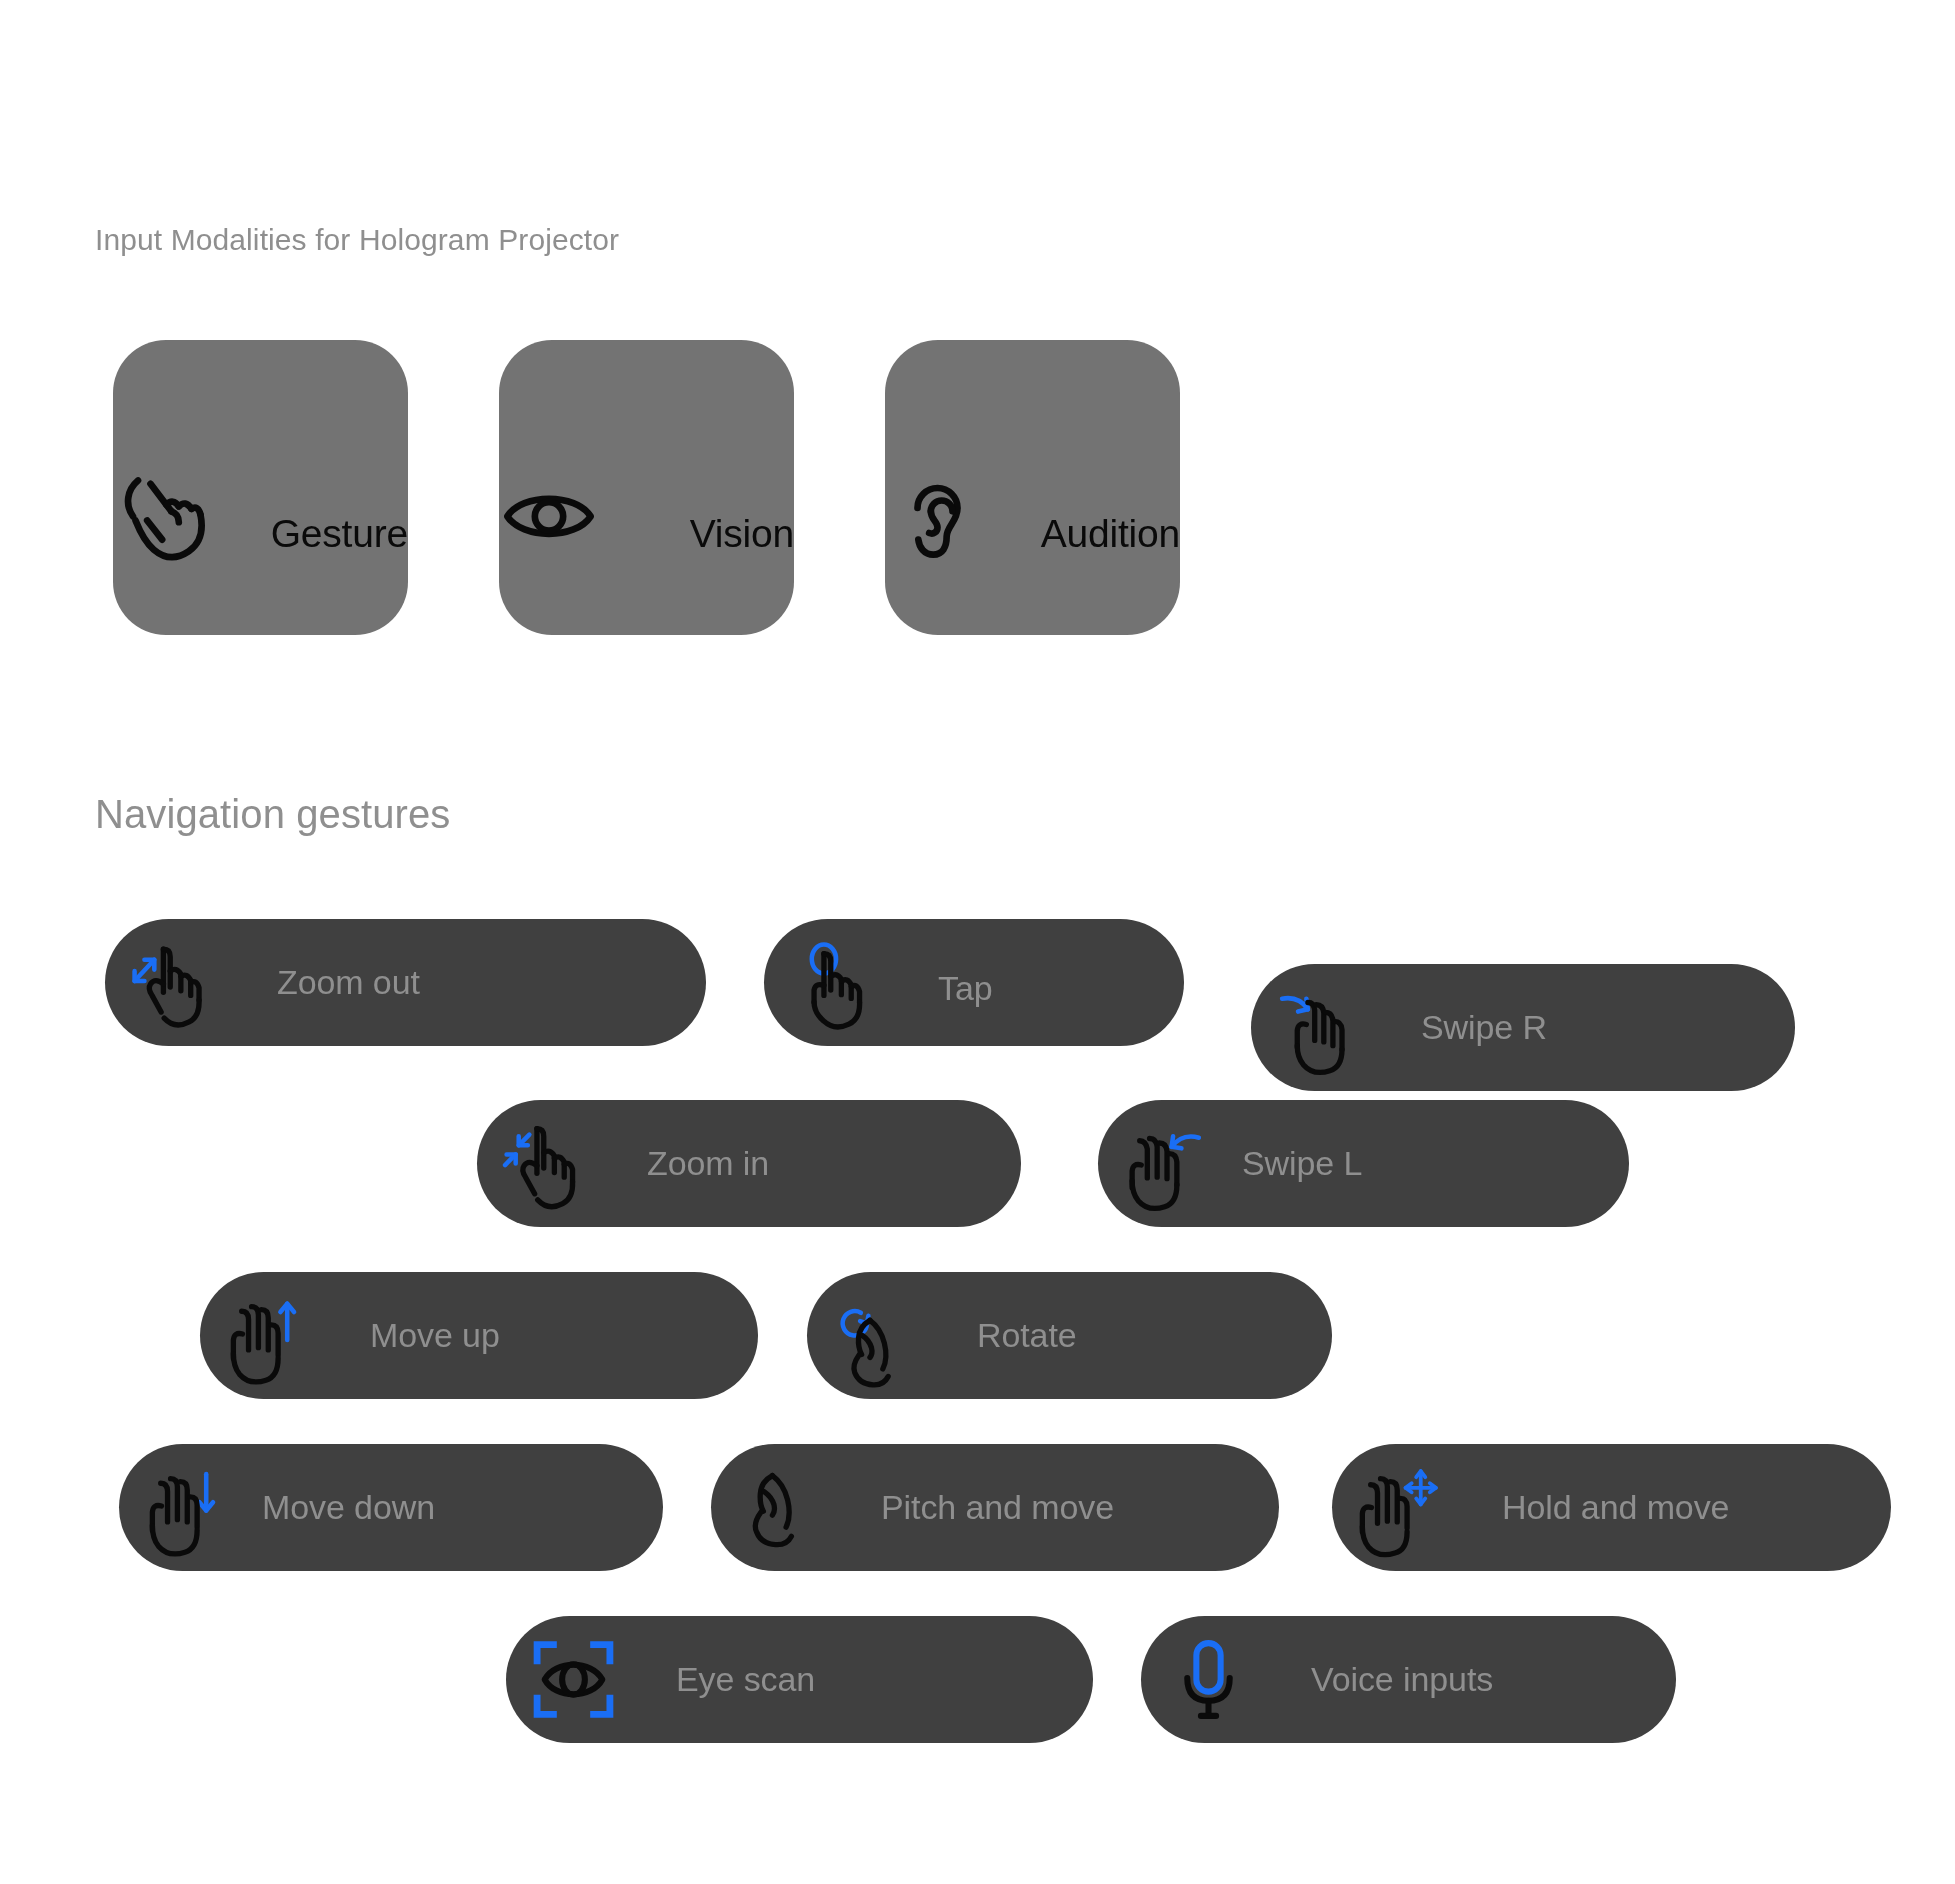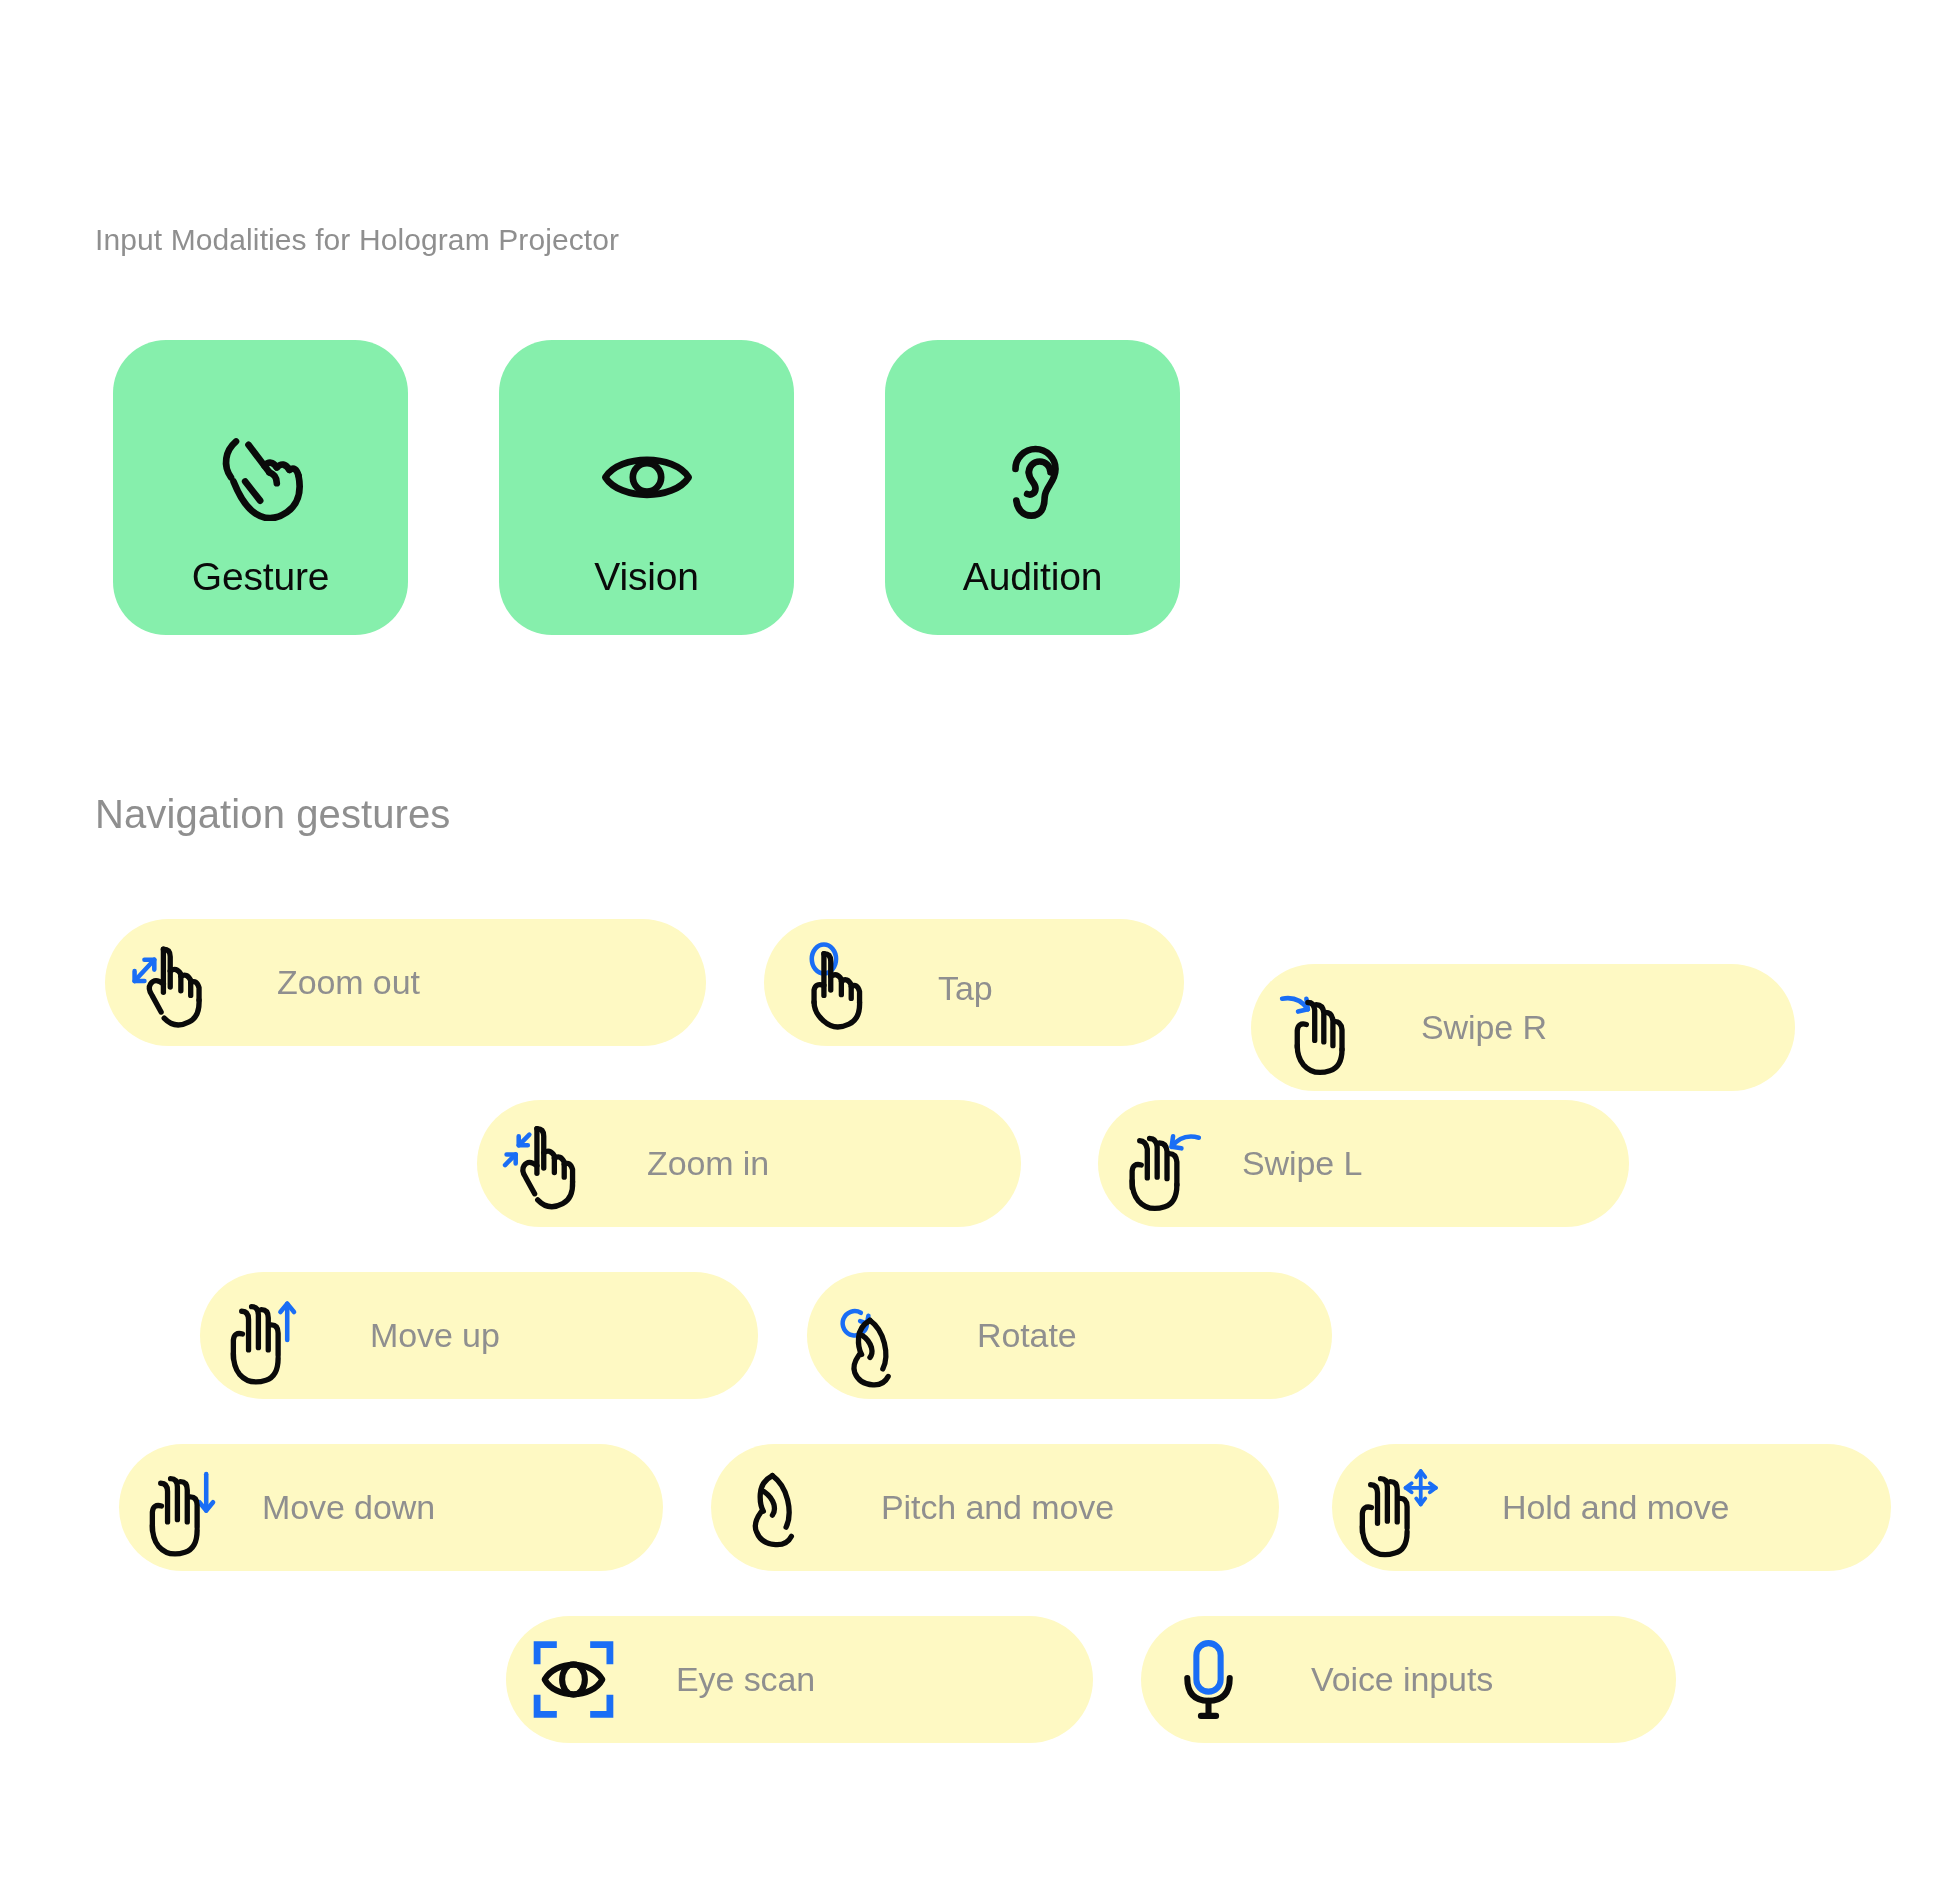--- a/index.html
+++ b/index.html
@@ -17,41 +17,41 @@
     position:absolute;left:95px;top:223px;
     font-size:30px;color:#8f8f8f;letter-spacing:0.1px;
     white-space:nowrap;
   }
   .modality-row{
     position:absolute;left:113px;top:340px;
     display:flex;gap:91px;
   }
   .modality-card{
     width:295px;height:295px;
-    background:#86efac;border-radius:53px;
-    display:flex;flex-direction:column;
-    align-items:center;justify-content:center;
+    background:#737373;border-radius:53px;
+    display:flex;
+    align-items:center;justify-content:space-between;
     box-sizing:border-box;padding-top:57px;
   }
   .modality-icon{width:100px;height:86px;display:block;}
   .modality-label{
     margin-top:35px;font-size:39px;color:#0a0a0a;
     letter-spacing:-0.2px;
   }
 
   
   .nav-title{
     position:absolute;left:95px;top:792px;
     font-size:40px;color:#8f8f8f;letter-spacing:0.1px;
     white-space:nowrap;
   }
 
   .pill{
     position:absolute;
-    background:#fef9c3;
+    background:#404040;
     border-radius:95px;
     display:flex;align-items:center;
     box-sizing:border-box;
   }
   .pill-icon{
     flex:0 0 auto;
     width:91px;height:91px;
     display:flex;align-items:center;justify-content:center;
     margin-left:22px;
   }

